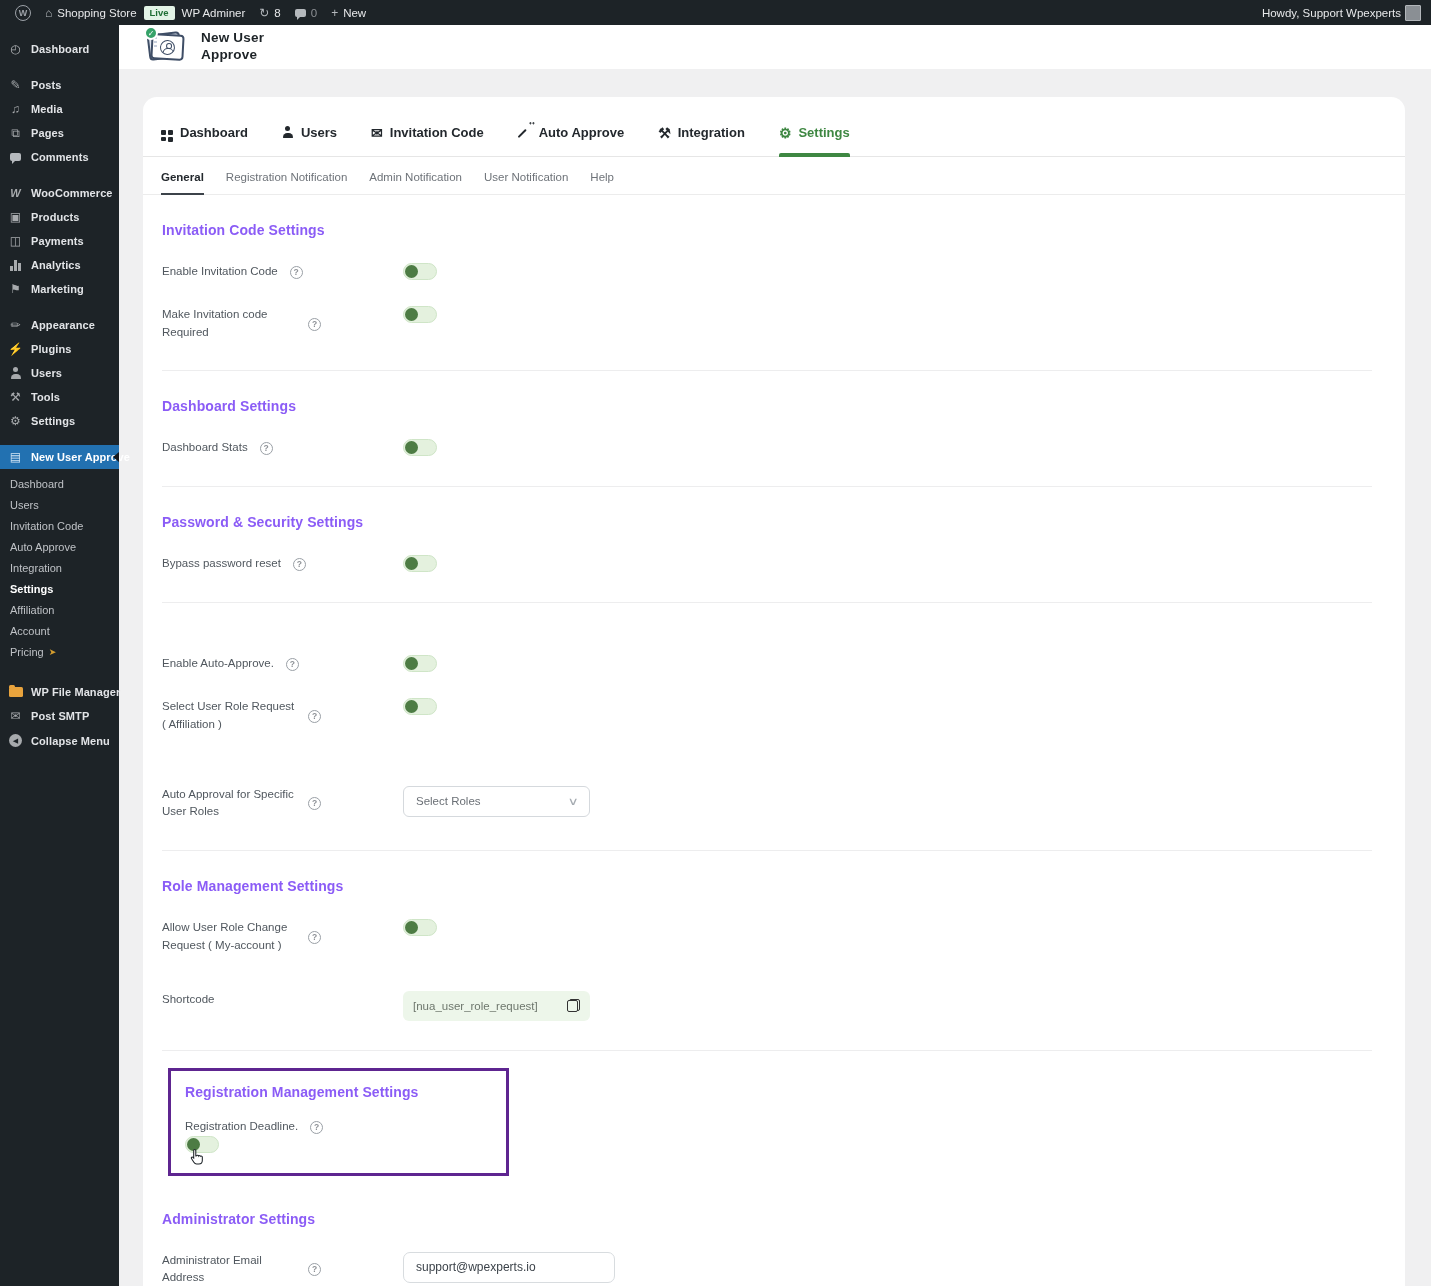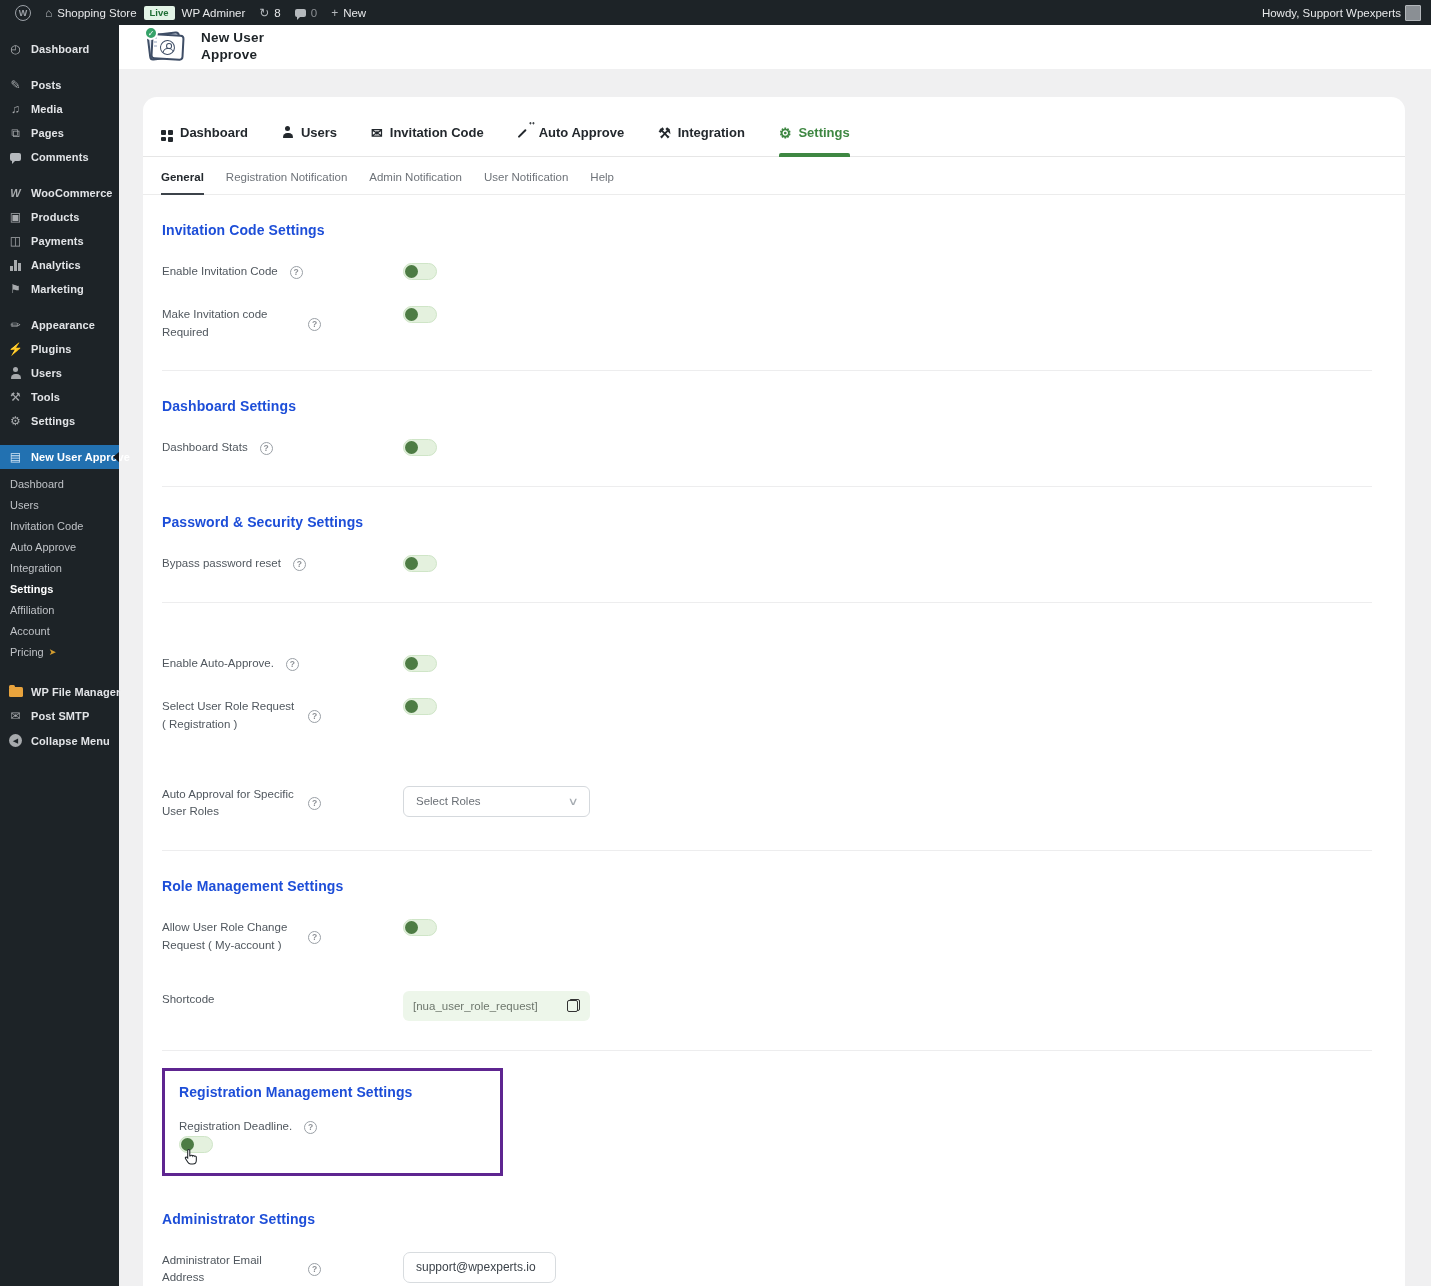--- a/index.html
+++ b/index.html
@@ -79,42 +79,42 @@
   
   .subtabs { display:flex; gap:22px; padding:14px 0 0 18px; border-bottom:1px solid #ececec; }
   .subtab { font-size:11.5px; color:#6e7379; padding-bottom:11px; cursor:pointer; position:relative; }
   .subtab-active { color:#23282d; font-weight:bold; }
   .subtab-active::after { content:""; position:absolute; bottom:-1px; left:0; right:0; height:2px; background:#3c434a; }
 
   
   .sections { padding:0 33px 0 19px; }
   .section { padding:27px 0 29px; border-bottom:1px solid #ededee; }
   .section.no-border { border-bottom:none; }
-  .sec-title { font-size:14px; font-weight:bold; color:#1d4ed8; letter-spacing:.1px; }
+  .sec-title { font-size:14px; font-weight:bold; color:#8b5cf6; letter-spacing:.1px; }
   .srow { display:flex; align-items:flex-start; margin-top:25px; }
   .srow-label { width:241px; display:flex; align-items:center; gap:12px; flex-shrink:0; }
   .lbl { max-width:134px; font-size:11.5px; color:#50575e; line-height:1.55; }
   .help { width:13px; height:13px; border-radius:50%; border:1px solid #9aa0a6; color:#8d9196; font-size:8.5px; line-height:11px; text-align:center; flex-shrink:0; margin-top:1px; cursor:pointer; font-weight:bold; }
 
   .toggle { width:34px; height:17px; border-radius:9px; background:#e4f1de; border:1px solid #cfe5c7; position:relative; cursor:pointer; flex-shrink:0; }
   .knob { position:absolute; top:1px; left:1px; width:13px; height:13px; border-radius:50%; background:#4d7c44; }
   .cursor-hand { position:absolute; left:2px; top:11px; z-index:5; }
 
   .select-box { width:187px; height:31px; border:1px solid #d5d9dd; border-radius:6px; background:#fff; display:flex; align-items:center; padding:0 12px; font-size:11.5px; color:#6b7076; cursor:pointer; }
   .chev { margin-left:auto; color:#a5abb1; font-size:11px; transform:scaleX(1.4); }
   .shortcode-box { width:187px; height:30px; background:#edf6ea; border-radius:6px; display:flex; align-items:center; padding:0 10px; font-size:11.5px; color:#6e776d; }
   .copy-icon { margin-left:auto; position:relative; width:13px; height:13px; cursor:pointer; }
   .copy-icon::before { content:""; position:absolute; top:0; right:0; width:9px; height:10px; border:1.4px solid #333; border-radius:2px; background:#edf6ea; }
   .copy-icon::after { content:""; position:absolute; bottom:0; left:0; width:9px; height:10px; border:1.4px solid #333; border-radius:2px; background:#edf6ea; }
 
   .highlight-box { border:3px solid #5e2590; width:341px; margin:17px 0 15px; padding:13px 14px 20px 14px; }
   .highlight-box .srow { margin-top:18px;flex-direction:column; }
   .highlight-box .srow-label { width:227px; }
 
-  .email-input { width:153px; height:31px; border:1px solid #d8dcdf; border-radius:7px; padding:0 12px; font-size:12px; color:#3c434a; font-family:"Liberation Sans", sans-serif; outline:none; background:#fff; }
+  .email-input { width:212px; height:31px; border:1px solid #d8dcdf; border-radius:7px; padding:0 12px; font-size:12px; color:#3c434a; font-family:"Liberation Sans", sans-serif; outline:none; background:#fff; }
 </style>
 </head>
 <body>
 
 <div class="topbar">
   <span class="tb-item">
       <span class="wp-logo">W</span>
     </span>
   <span class="tb-item">
     <span class="tb-ico">⌂</span>
@@ -388,21 +388,21 @@
               <div class="srow-label">
                 <span class="lbl">Enable Auto-Approve.</span>
                 <span class="help">?</span>
               </div>
               <div class="toggle">
                   <span class="knob"></span>
                 </div>
             </div>
             <div class="srow">
               <div class="srow-label">
-                <span class="lbl">Select User Role Request ( Registration )</span>
+                <span class="lbl">Select User Role Request ( Affiliation )</span>
                 <span class="help">?</span>
               </div>
               <div class="toggle">
                   <span class="knob"></span>
                 </div>
             </div>
             <div class="srow" style="margin-top:52px;">
               <div class="srow-label">
                 <span class="lbl">Auto Approval for Specific User Roles</span>
                 <span class="help">?</span>
@@ -429,21 +429,21 @@
               <div class="srow-label">
                 <span class="lbl">Shortcode</span>
               </div>
               <div class="shortcode-box">
                 <span>[nua_user_role_request]</span>
                 <span class="copy-icon"></span>
               </div>
             </div>
           </div>
 
-          <div class="section no-border" style="padding:0;">
+          <div class="section no-border" style="padding:0;margin-left:6px;">
             <div class="highlight-box">
               <div class="sec-title">Registration Management Settings</div>
               <div class="srow">
                 <div class="srow-label">
                   <span class="lbl">Registration Deadline.</span>
                   <span class="help">?</span>
                 </div>
                 <div class="toggle">
                   <span class="knob"></span>
                   <span class="cursor-hand">

